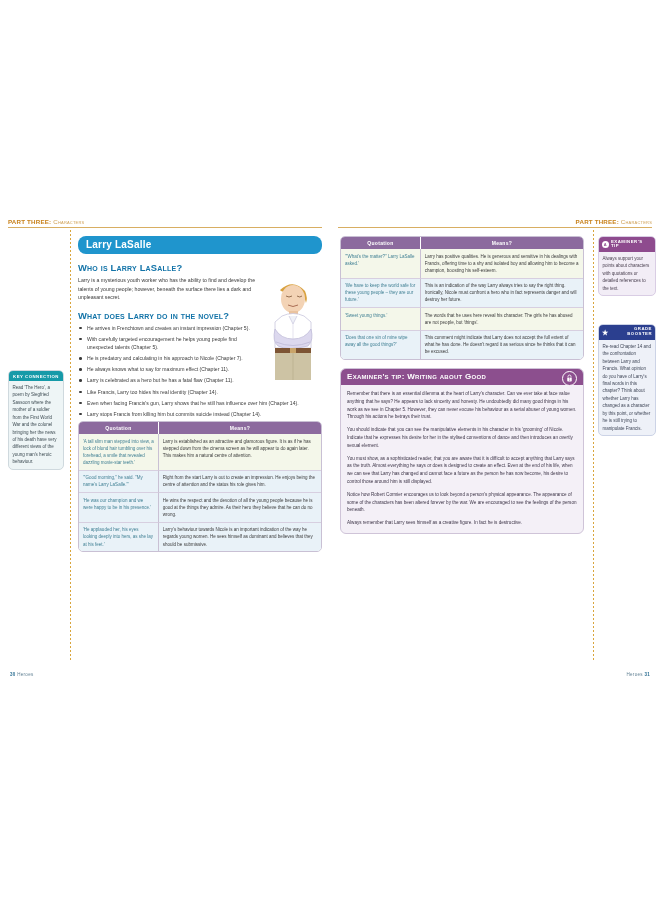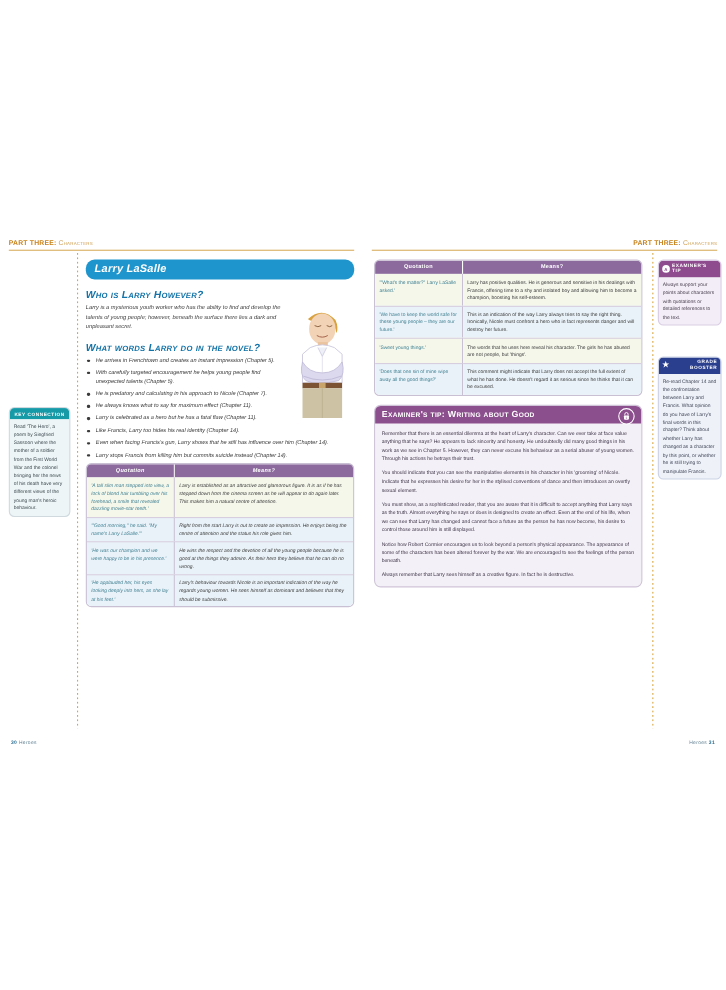--- a/index.html
+++ b/index.html
@@ -35,21 +35,21 @@
   .dotcol{
     position:absolute;top:20px;bottom:18px;
     width:1px;
     background-image:linear-gradient(#d9a53c 50%, rgba(255,255,255,0) 0%);
     background-size:1px 4px;background-repeat:repeat-y;
   }
   .page-left .dotcol{left:70px;}
   .page-right .dotcol{right:66px;}
 
   
-  .colmain-left{position:absolute;left:78px;top:26px;width:244px;font-style:italic;}
+  .colmain-left{position:absolute;left:78px;top:26px;width:244px;}
   .colmain-right{position:absolute;left:10px;top:26px;width:244px;}
   .colside-left{position:absolute;left:8px;top:160px;width:56px;}
   .colside-right{position:absolute;right:4px;top:26px;width:58px;}
 
   
   .banner{
     background:#1f95cd;
     color:#fff;
     font-size:10px;font-weight:bold;
     padding:3px 8px 4px 8px;
@@ -224,24 +224,24 @@
           <path d="M12 68 q17 7 34 0" stroke="#b9b4d2" stroke-width="0.7" fill="none"></path>
 
           <rect x="11" y="74" width="36" height="5" fill="#7d5433"></rect>
           <rect x="26" y="74" width="6" height="5" fill="#c9a46a"></rect>
 
           <path d="M11 79 h36 v27 h-36 z" fill="#cdc3a4"></path>
           <line x1="29" y1="79" x2="29" y2="106" stroke="#b8ad8d" stroke-width="0.7"></line>
         </svg>
       </div>
 
-      <h2 class="sec">Who is Larry However?</h2>
+      <h2 class="sec">Who is Larry LaSalle?</h2>
       <p class="body" style="width:180px">Larry is a mysterious youth worker who has the ability to find and develop the talents of young people; however, beneath the surface there lies a dark and unpleasant secret.</p>
 
-      <h2 class="sec">What words Larry do in the novel?</h2>
+      <h2 class="sec">What does Larry do in the novel?</h2>
       <ul class="bul">
         <li style="width:176px">He arrives in Frenchtown and creates an instant impression (Chapter 5).</li>
         <li style="width:176px">With carefully targeted encouragement he helps young people find unexpected talents (Chapter 5).</li>
         <li style="width:176px">He is predatory and calculating in his approach to Nicole (Chapter 7).</li>
         <li>He always knows what to say for maximum effect (Chapter 11).</li>
         <li>Larry is celebrated as a hero but he has a fatal flaw (Chapter 11).</li>
         <li>Like Francis, Larry too hides his real identity (Chapter 14).</li>
         <li>Even when facing Francis's gun, Larry shows that he still has influence over him (Chapter 14).</li>
         <li>Larry stops Francis from killing him but commits suicide instead (Chapter 14).</li>
       </ul>

